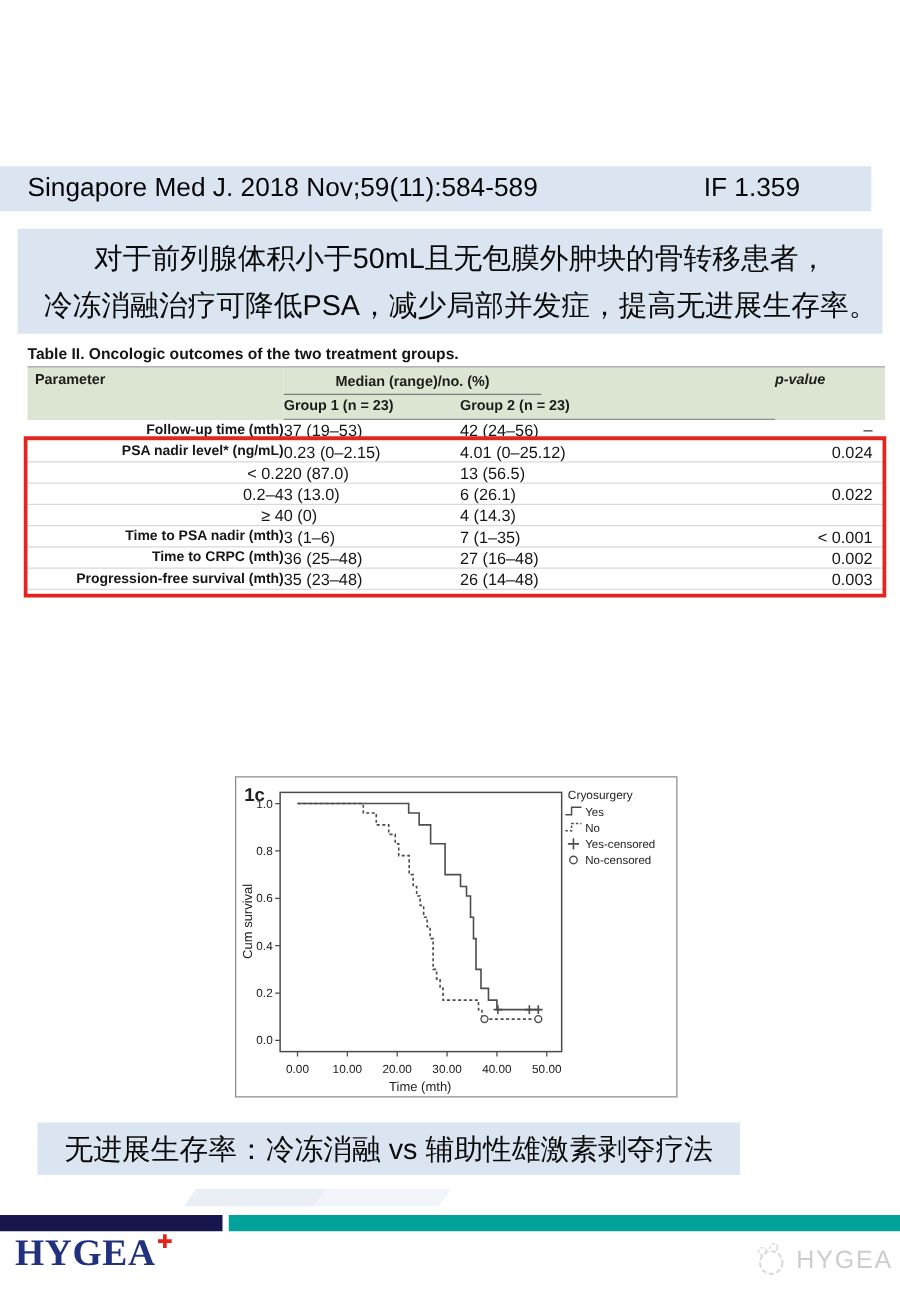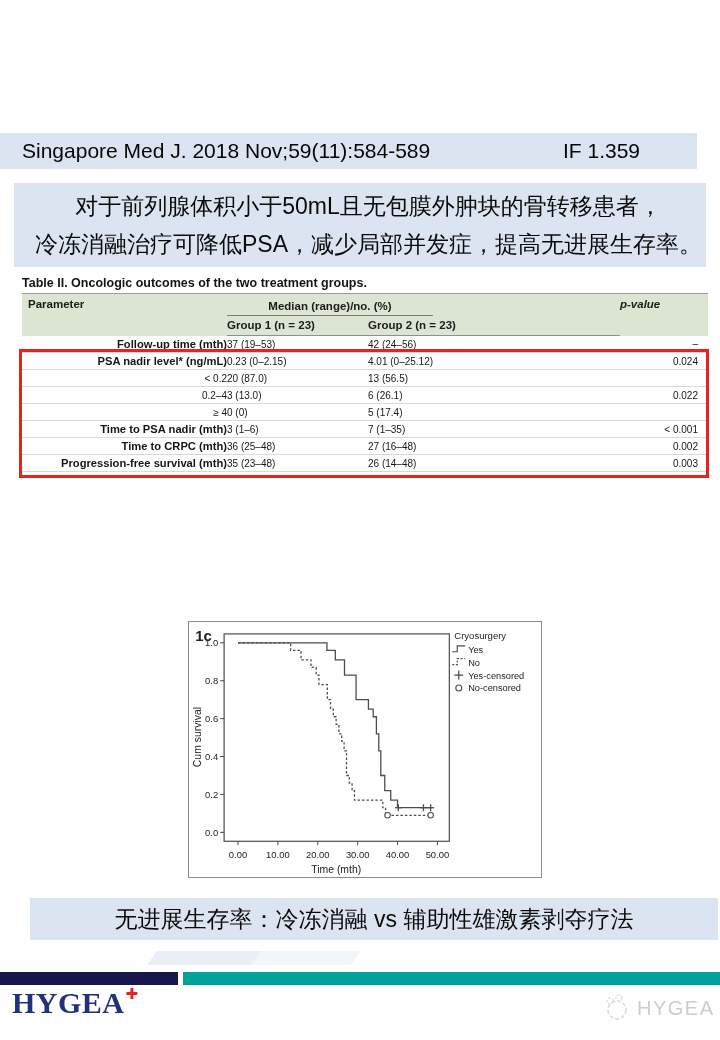--- a/index.html
+++ b/index.html
@@ -29,34 +29,34 @@
                     color:#1c1c1c; text-align:left; vertical-align:top; }
   table.oncotable thead tr.h1 th { border-top:1px solid #9c9c9c; padding-top:4px; }
   table.oncotable thead tr.h2 th { border-bottom:1.5px solid #8f8f8f; padding-bottom:4px; }
   th.c-param, td.c-param { padding-left:6px;text-align:right; }
   th.c-pv, td.c-pv { text-align:right; }
   th.c-pv { padding-right:32px; padding-top:4px;font-style:italic; }
   td.c-pv { padding-right:10px; }
   .mspan { display:block; width:206px; text-align:center;
            border-bottom:1px solid #7d7d7d; padding:2px 0 3px 0; }
   table.oncotable thead tr.h2 th { padding-top:3px; }
-  table.oncotable tbody td { height:17px; font-size:10px; color:#161616;
+  table.oncotable tbody td { height:17px; font-size:13px; color:#161616;
            border-bottom:1px solid #dadad2; vertical-align:middle; }
   table.oncotable tbody td.b { font-weight:bold; font-size:11.2px; }
   table.oncotable tbody td.ind { padding-left:14px; }
 
   .redbox { position:absolute; left:19px; top:349px; width:690px; height:129px;
             border:3px solid #e4241f; pointer-events:none; }
 
   .footnote { position:absolute; left:22px; top:481px; font-size:11px; color:#2e2e2e; }
 
   .banner { background:#dbe5f1; text-align:center; font-size:23px; color:#0a0a0a;
             position:absolute; }
   .banner1 { left:70px; top:513px; width:580px; height:40px; line-height:40px; }
-  .banner2 { left:30px; top:898px; width:688px; height:42px; line-height:42px; }
+  .banner2 { left:30px; top:898px; width:562px; height:42px; line-height:42px; }
 
   .figure { position:absolute; left:188px; top:621px; width:354px; height:257px;
             border:1px solid #8c8c8c; background:#fff; }
   .figure svg { display:block; width:100%; height:100%; }
 
   .deco1 { position:absolute; left:152px; top:951px; width:105px; height:14px;
            background:#e9eff5; transform:skewX(-35deg); }
   .deco2 { position:absolute; left:256px; top:951px; width:100px; height:14px;
            background:#f2f6fa; transform:skewX(-35deg); }
   .bar-navy { position:absolute; left:0; top:972px; width:178px; height:13px; background:#17174e; }
@@ -130,21 +130,21 @@
         </tr>
         <tr>
           <td class="c-param ind">0.2–4</td>
           <td class="">3 (13.0)</td>
           <td class="">6 (26.1)</td>
           <td class="c-pv">0.022</td>
         </tr>
         <tr>
           <td class="c-param ind">≥ 4</td>
           <td class="">0 (0)</td>
-          <td class="">5 (17.4)</td>
+          <td class="">4 (14.3)</td>
           <td class="c-pv"></td>
         </tr>
         <tr>
           <td class="c-param b">Time to PSA nadir (mth)</td>
           <td class="">3 (1–6)</td>
           <td class="">7 (1–35)</td>
           <td class="c-pv">&lt; 0.001</td>
         </tr>
         <tr>
           <td class="c-param b">Time to CRPC (mth)</td>

